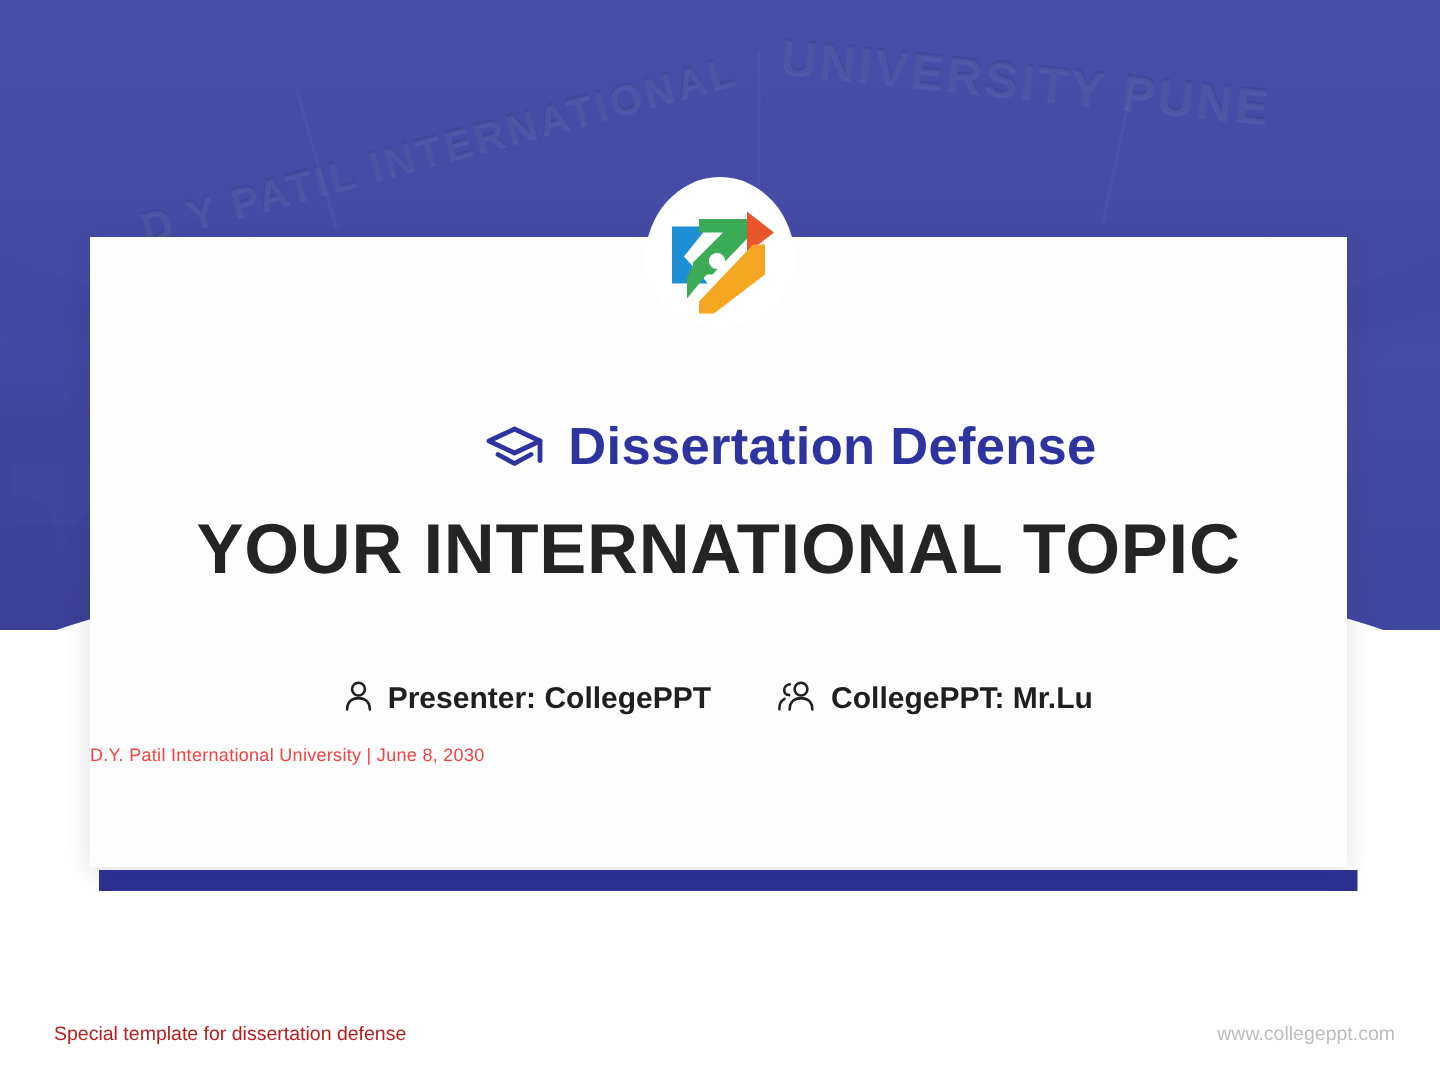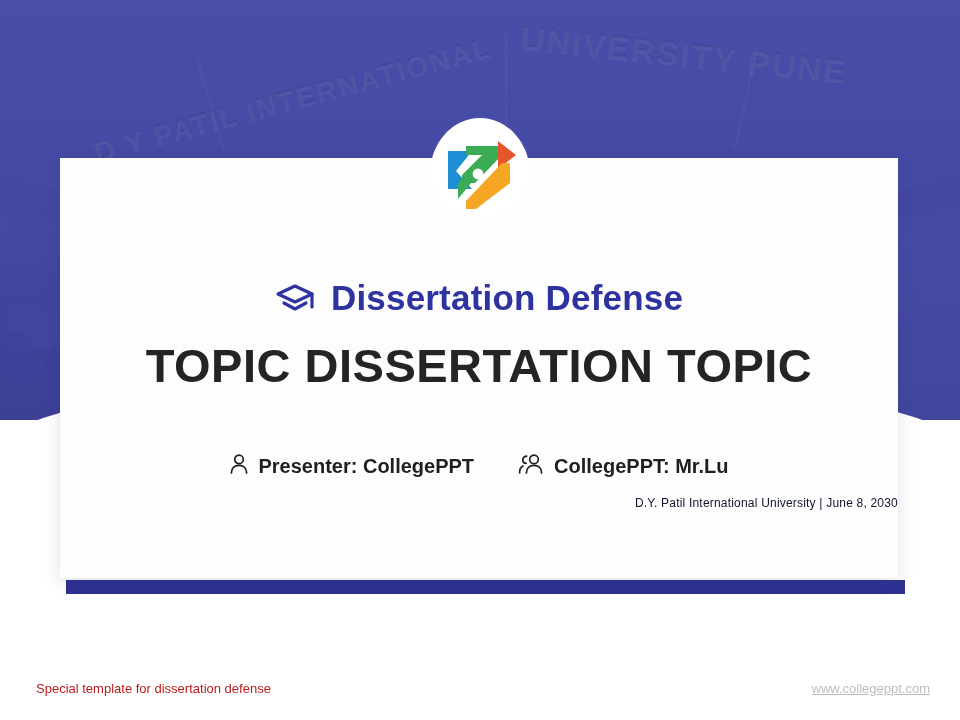--- a/index.html
+++ b/index.html
@@ -91,53 +91,53 @@
   }
   .card-bar{
     position:absolute;left:66px;top:580px;width:839px;height:14px;
     background:#2e3192;
     z-index:3;
   }
 
   
   .kicker{
     position:absolute;left:0;top:120px;width:838px;
-    display:flex;align-items:center;justify-content:center;gap:14px;
+    display:flex;align-items:center;justify-content:center;gap:14px;padding-left:48px;
   }
   .kicker-text{
     font-size:35px;font-weight:700;color:#2f33a0;letter-spacing:.2px;
   }
   .cap-icon{display:block;}
 
   .maintitle{
     position:absolute;left:0;top:180px;width:838px;text-align:center;
     font-size:47px;font-weight:700;color:#242424;letter-spacing:.5px;
     white-space:nowrap;
   }
 
   .people{
     position:absolute;left:0;top:295px;width:838px;
     display:flex;align-items:center;justify-content:center;gap:44px;
   }
   .person{display:flex;align-items:center;gap:9px;}
   .person-text{font-size:20px;font-weight:700;color:#1f1f1f;}
 
   .meta{
-    position:absolute;left:0;top:338px;width:838px;text-align:right;
-    font-size:12px;color:#0f172a;letter-spacing:.2px;
+    position:absolute;left:0;top:338px;width:838px;text-align:left;
+    font-size:12px;color:#ef4444;letter-spacing:.2px;
   }
 
   
   .footer-left{
     position:absolute;left:36px;top:681px;
     font-size:13px;color:#b91c1c;
   }
   .footer-right{
     position:absolute;right:30px;top:681px;
-    font-size:13px;color:#bdbdbd;text-decoration:underline;
+    font-size:13px;color:#bdbdbd;
   }
 </style>
 </head>
 <body>
 
 <div class="hero">
   <div class="hero-photo">
 
     <div class="arch-band"></div>
     <div class="arch-inner"></div>
@@ -191,21 +191,21 @@
     <span>
       <svg class="cap-icon" width="42" height="34" viewBox="0 0 42 34" fill="none" stroke="#2f33a0" stroke-width="3.2" stroke-linejoin="round" stroke-linecap="round">
         <polygon points="20,5 37,13 20,21 3,13"></polygon>
         <path d="M37,13 L37,26"></path>
         <path d="M9,22 L20,28 L31,22"></path>
       </svg>
     </span>
     <span class="kicker-text">Dissertation Defense</span>
   </div>
 
-  <div class="maintitle">TOPIC DISSERTATION TOPIC</div>
+  <div class="maintitle">YOUR INTERNATIONAL TOPIC</div>
 
   <div class="people">
     <div class="person">
       <span>
         <svg width="20" height="22" viewBox="0 0 20 22" fill="none" stroke="#1f1f1f" stroke-width="1.7" stroke-linecap="round">
           <circle cx="10" cy="6.4" r="4.3"></circle>
           <path d="M2.4,20 C2.4,14.6 6,12.4 10,12.4 C14,12.4 17.6,14.6 17.6,20"></path>
         </svg>
       </span>
       <span class="person-text">Presenter: CollegePPT</span>

